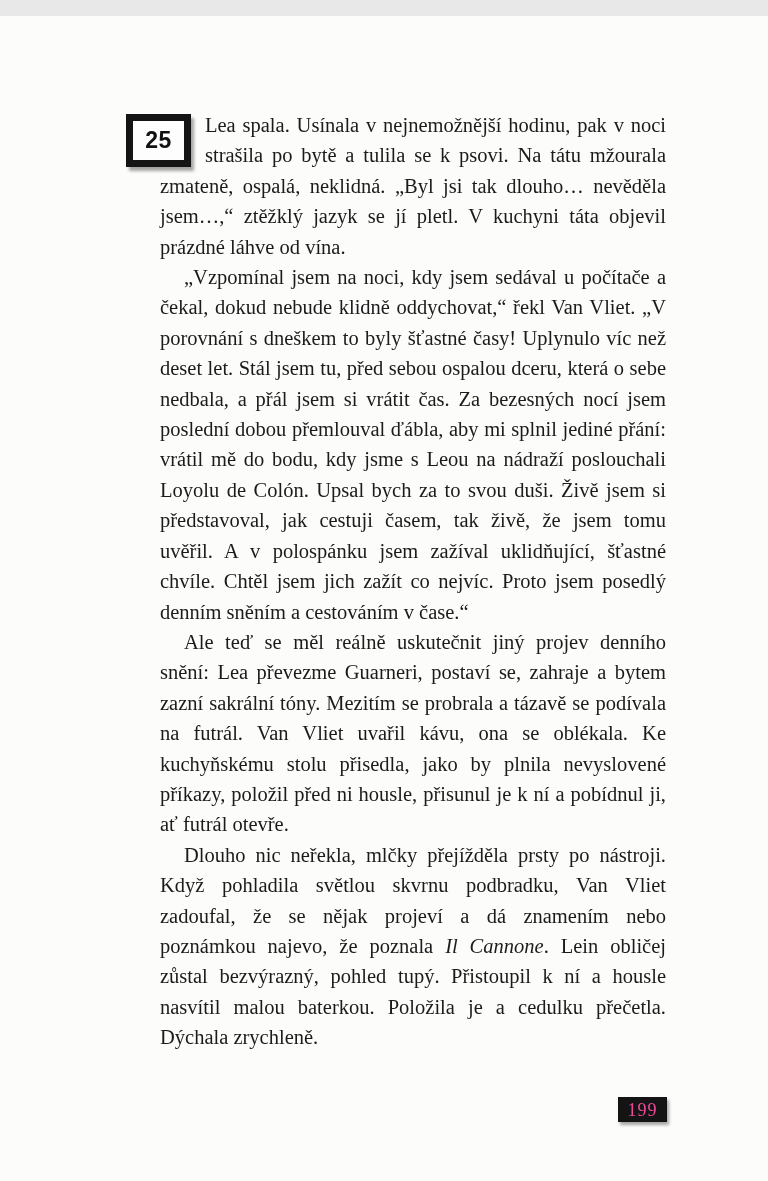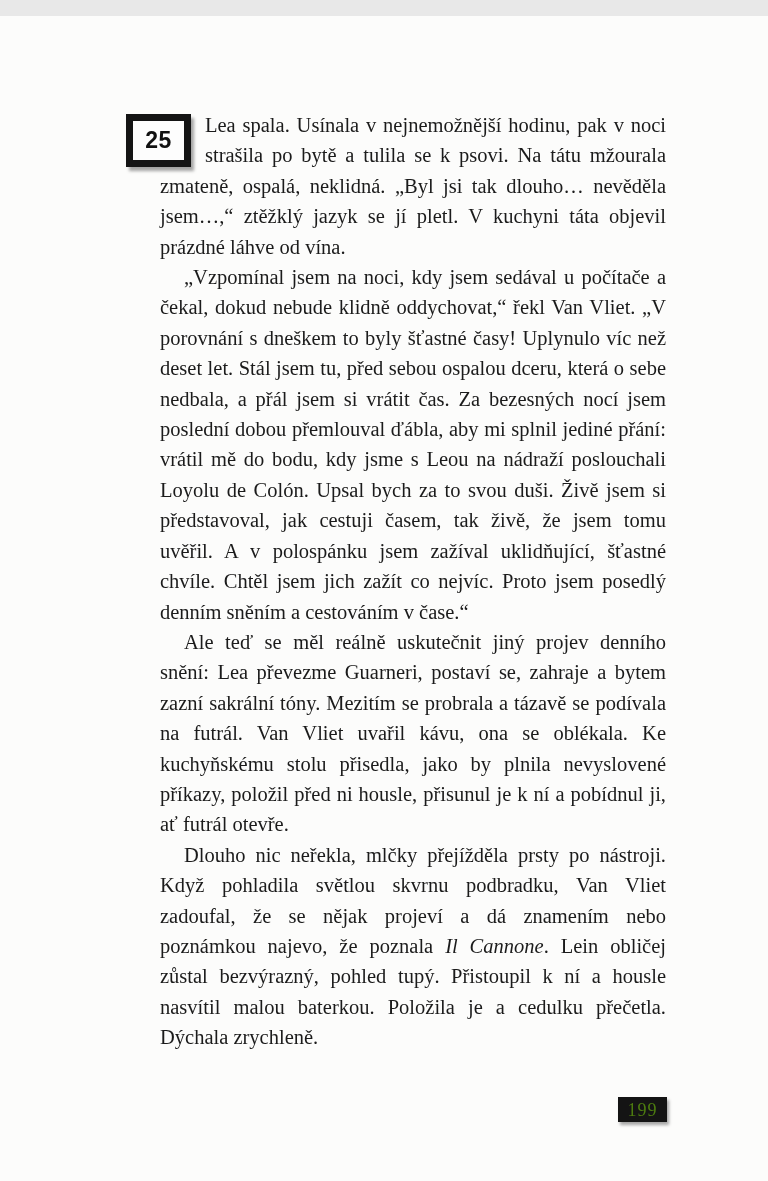--- a/index.html
+++ b/index.html
@@ -55,21 +55,21 @@
   }
   .work-title {
   }
   .page-number-badge {
     position: absolute;
     left: 618px;
     top: 1081px;
     width: 49px;
     height: 25px;
     background: #141414;
-    color: #4d7c0f;
+    color: #ec4899;
     box-shadow: 2px 3px 3px rgba(0,0,0,0.35);
     display: flex;
     align-items: center;
     justify-content: center;
   }
   .page-number-badge span {
     font-family: "Liberation Serif", serif;
     font-size: 18px;
     letter-spacing: 1px;
     line-height: 1;

